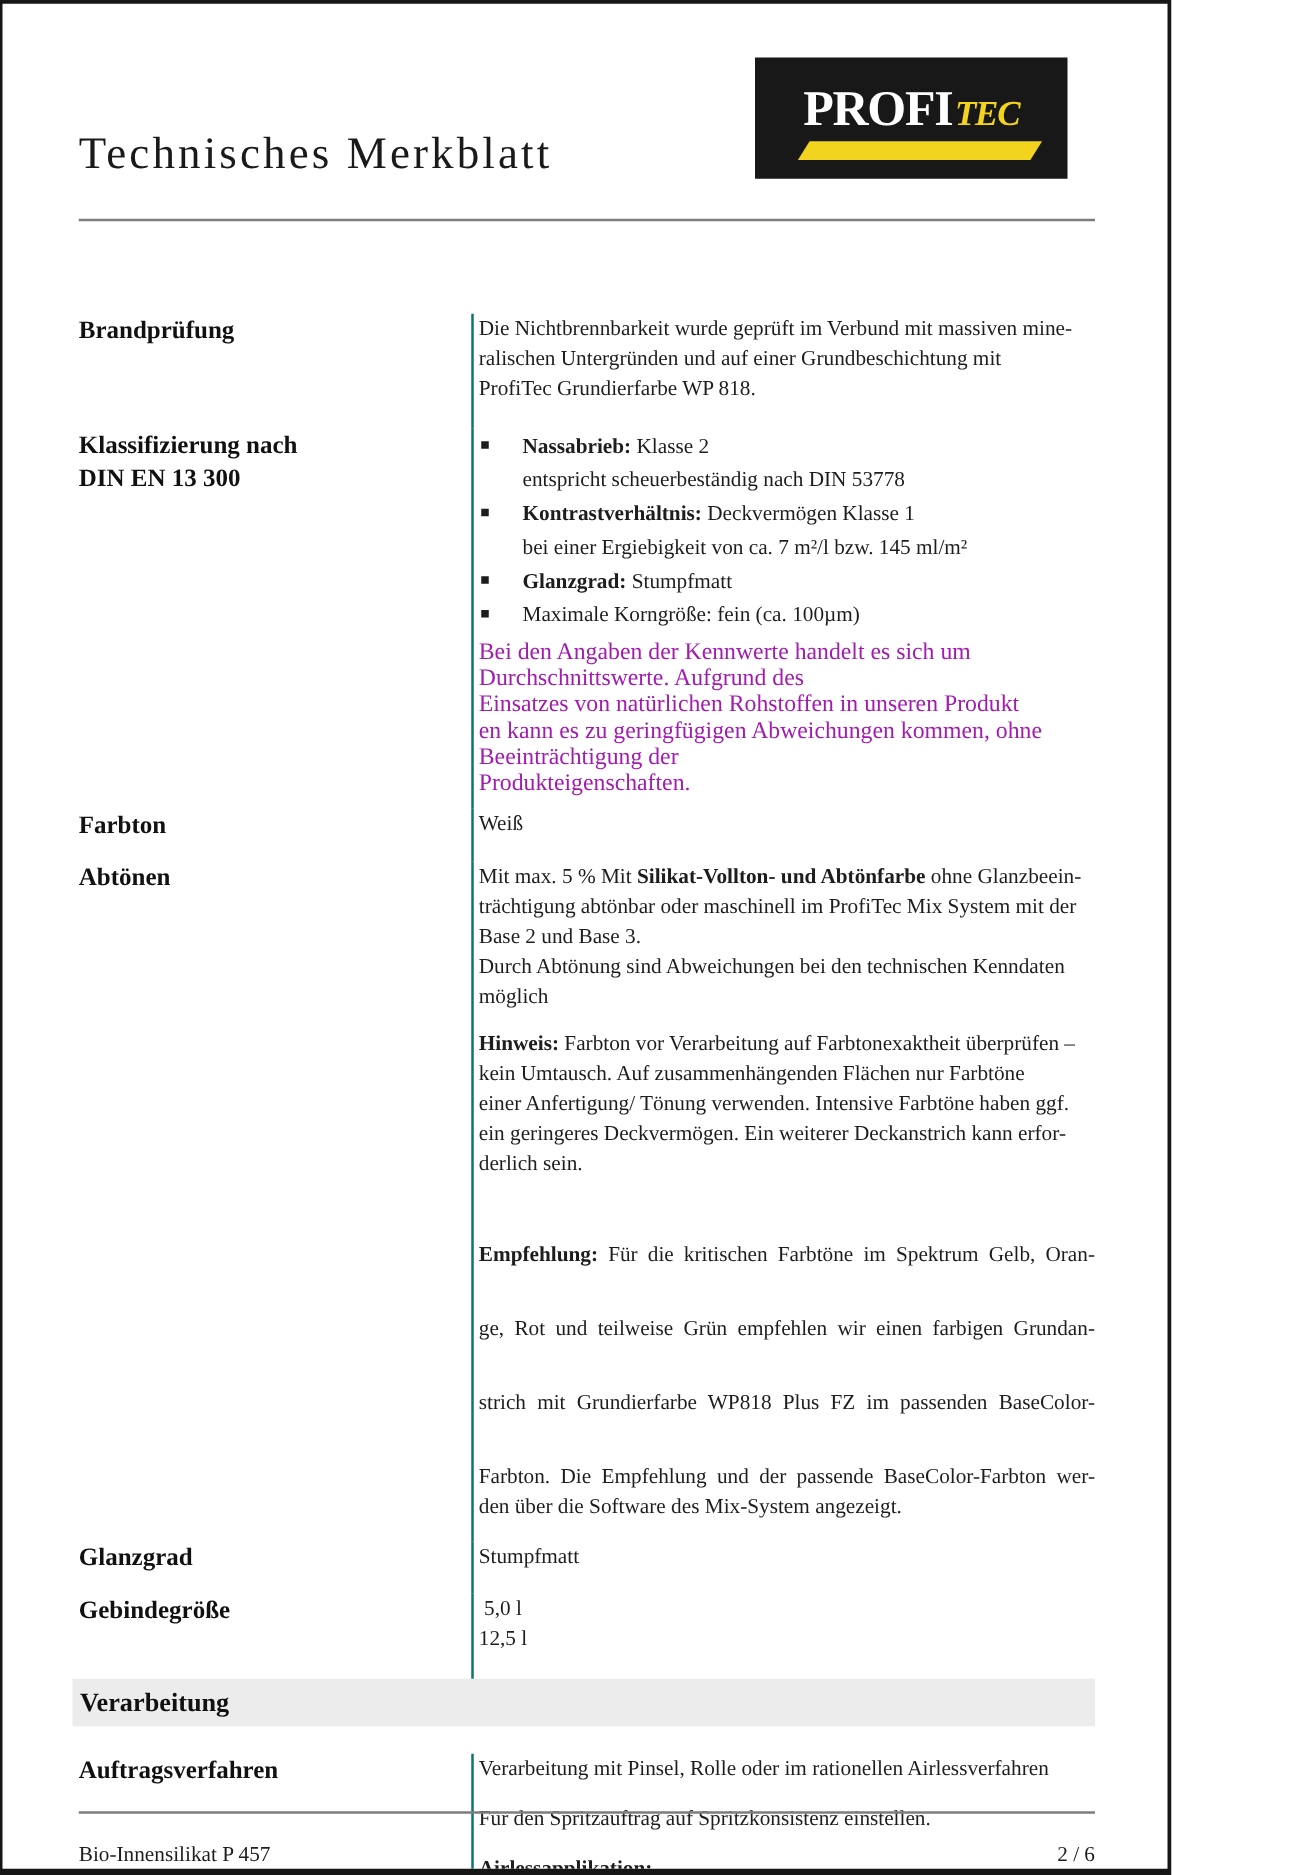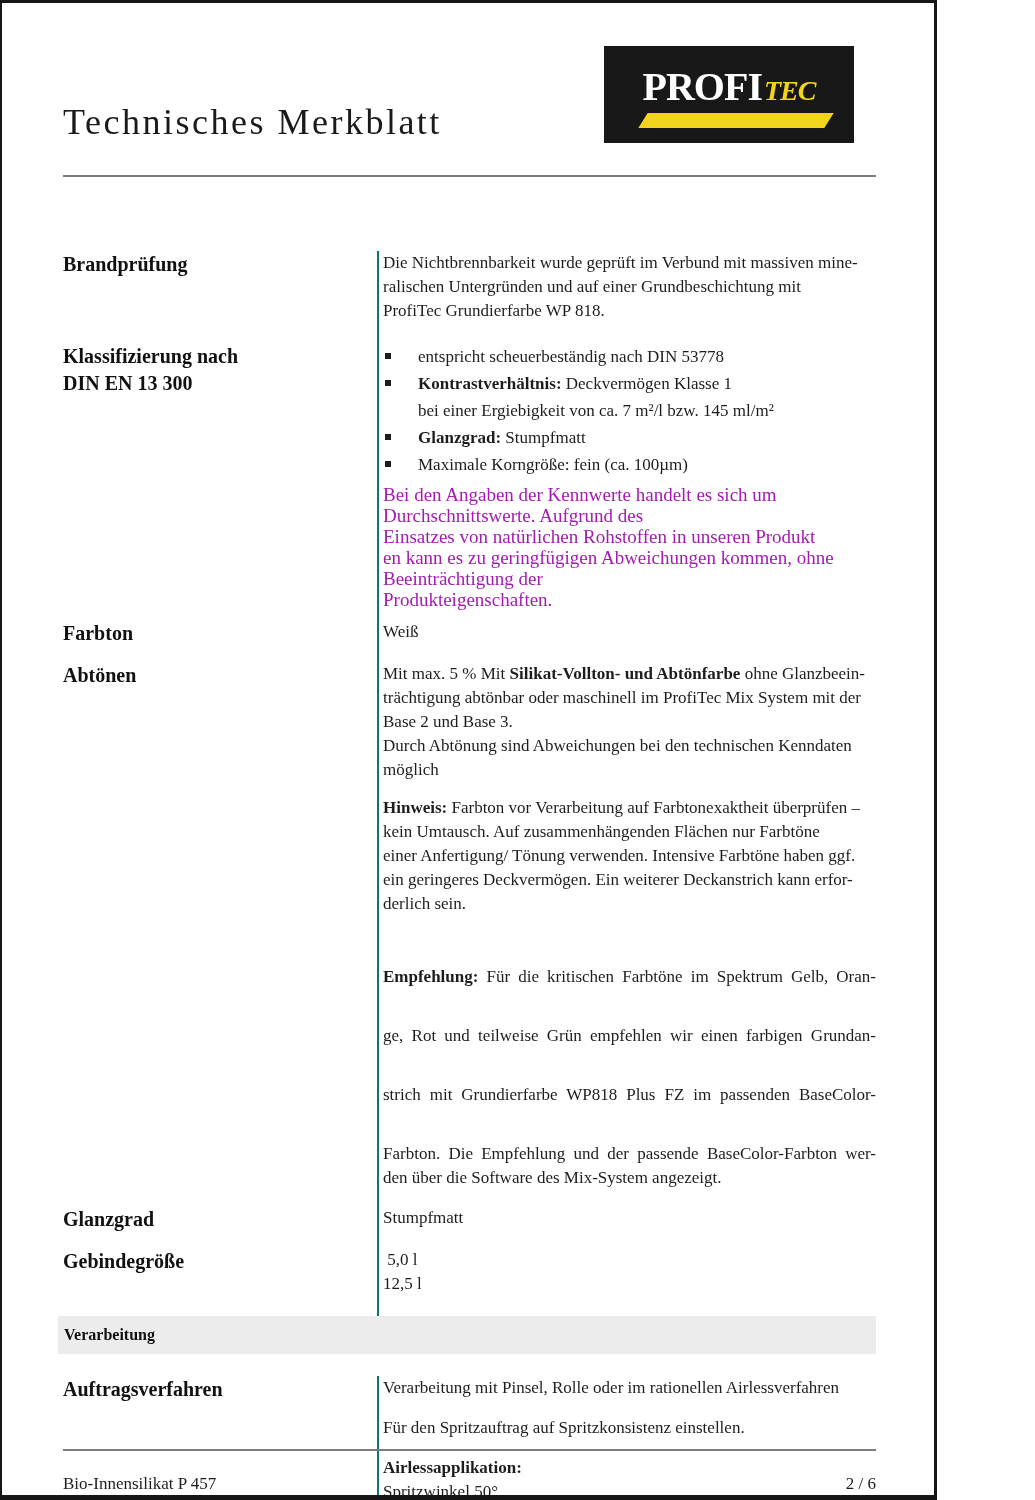--- a/index.html
+++ b/index.html
@@ -67,21 +67,21 @@
   .gap16{height:16px;}
 
   
   .section-band{
     margin:0 58px 22px 56px;
     background:#ececec;
     height:38px;
     display:flex;align-items:center;
     padding-left:6px;
   }
-  .section-band-title{font-size:16px;font-weight:bold;color:#111;}
+  .section-band-title{font-size:21px;font-weight:bold;color:#111;}
 
   
   .footer{
     position:absolute;left:61px;right:58px;top:1446px;
     border-top:2px solid #7d7d7d;
     padding-top:23px;
     display:flex;justify-content:space-between;
     font-size:17px;color:#1d1d1d;
   }
 </style>
@@ -120,20 +120,21 @@
         <div class="label">
           <span class="line">Klassifizierung nach</span>
           <span class="line">DIN EN 13 300</span>
         </div>
       </div>
       <div class="content-col pb10">
         <div class="bullets">
           <div class="bullet-item">
             <span class="bullet-sq"></span>
             <div class="bullet-body">
+              <span class="line"><b>Nassabrieb:</b><span> Klasse 2</span></span>
               <span class="line">entspricht scheuerbeständig nach DIN 53778</span>
             </div>
           </div>
           <div class="bullet-item">
             <span class="bullet-sq"></span>
             <div class="bullet-body">
               <span class="line"><b>Kontrastverhältnis:</b><span> Deckvermögen Klasse 1</span></span>
               <span class="line">bei einer Ergiebigkeit von ca. 7 m²/l bzw. 145 ml/m²</span>
             </div>
           </div>

